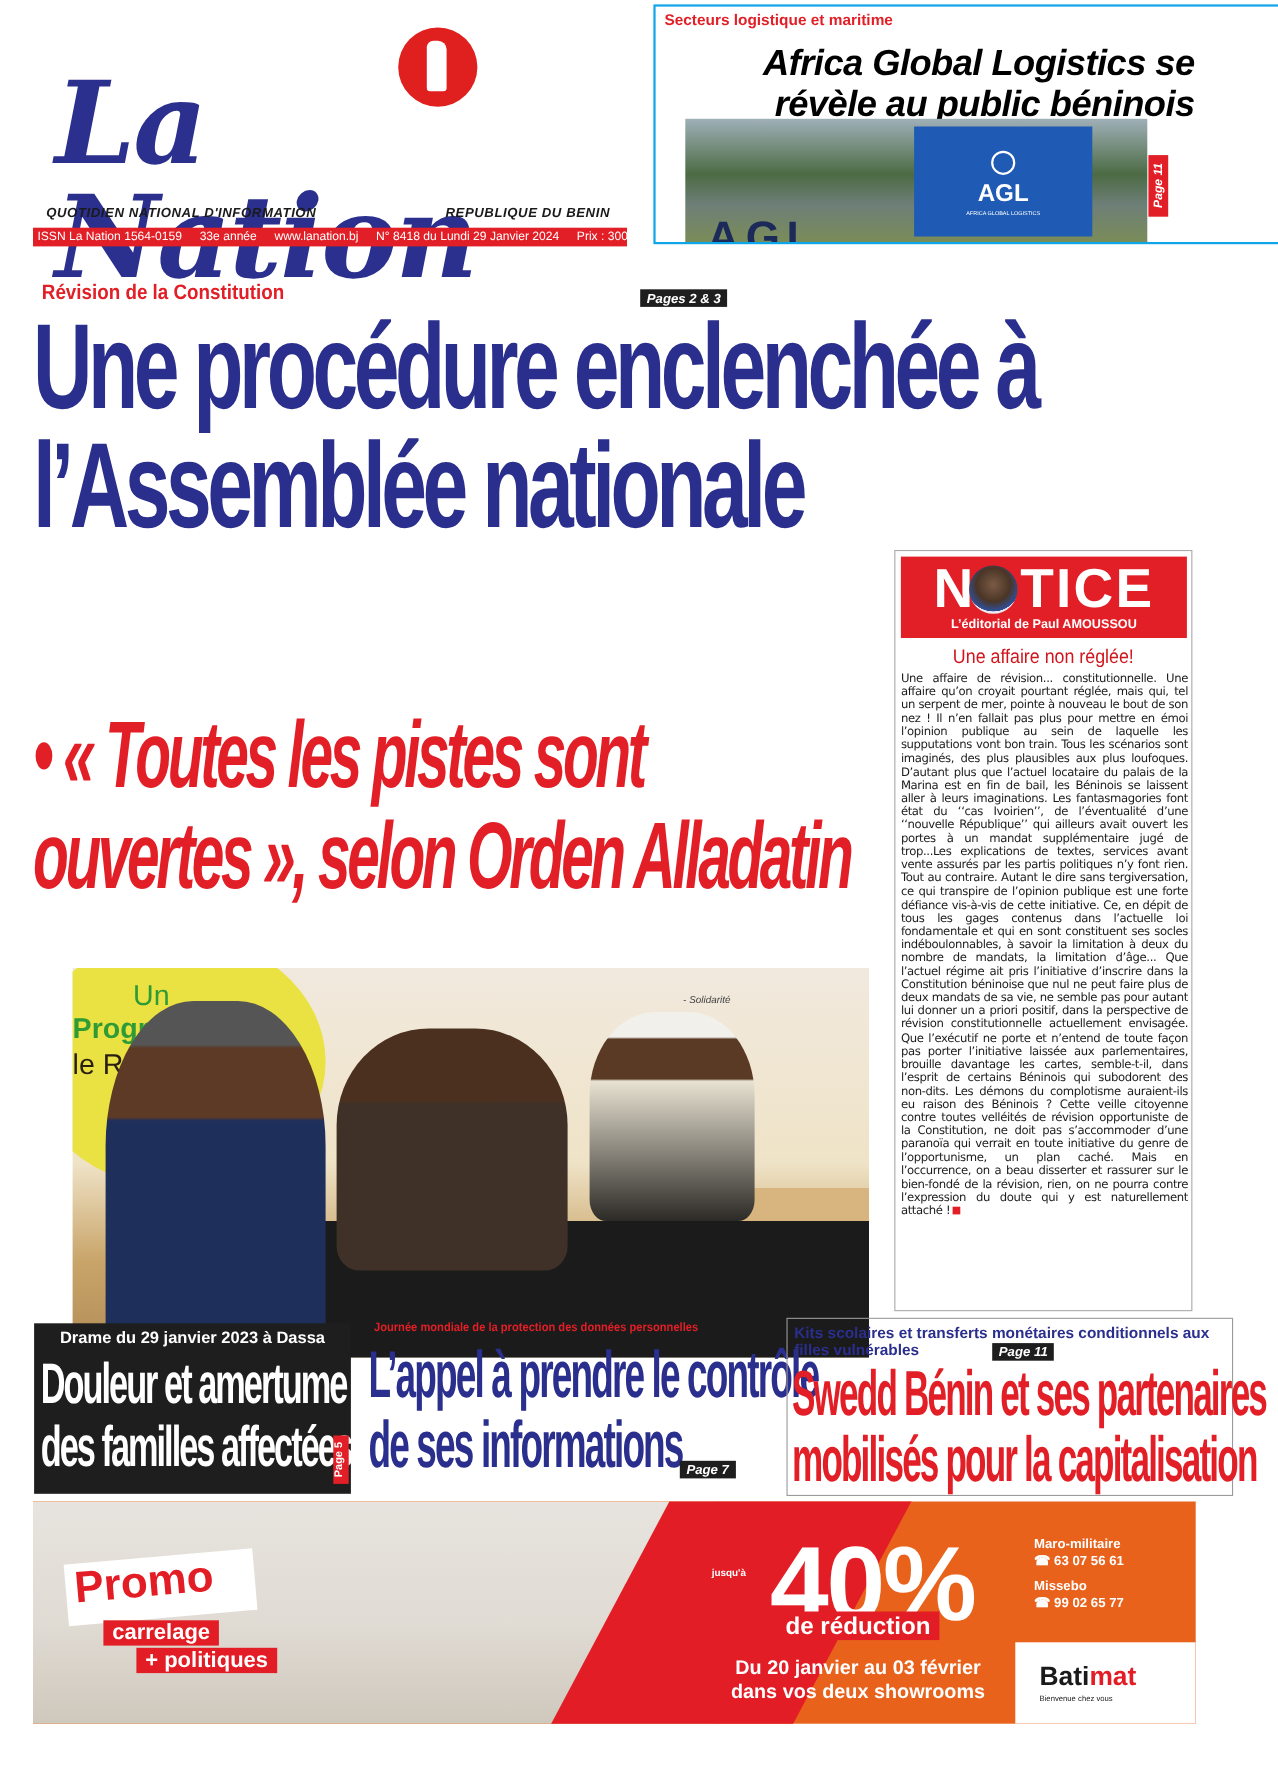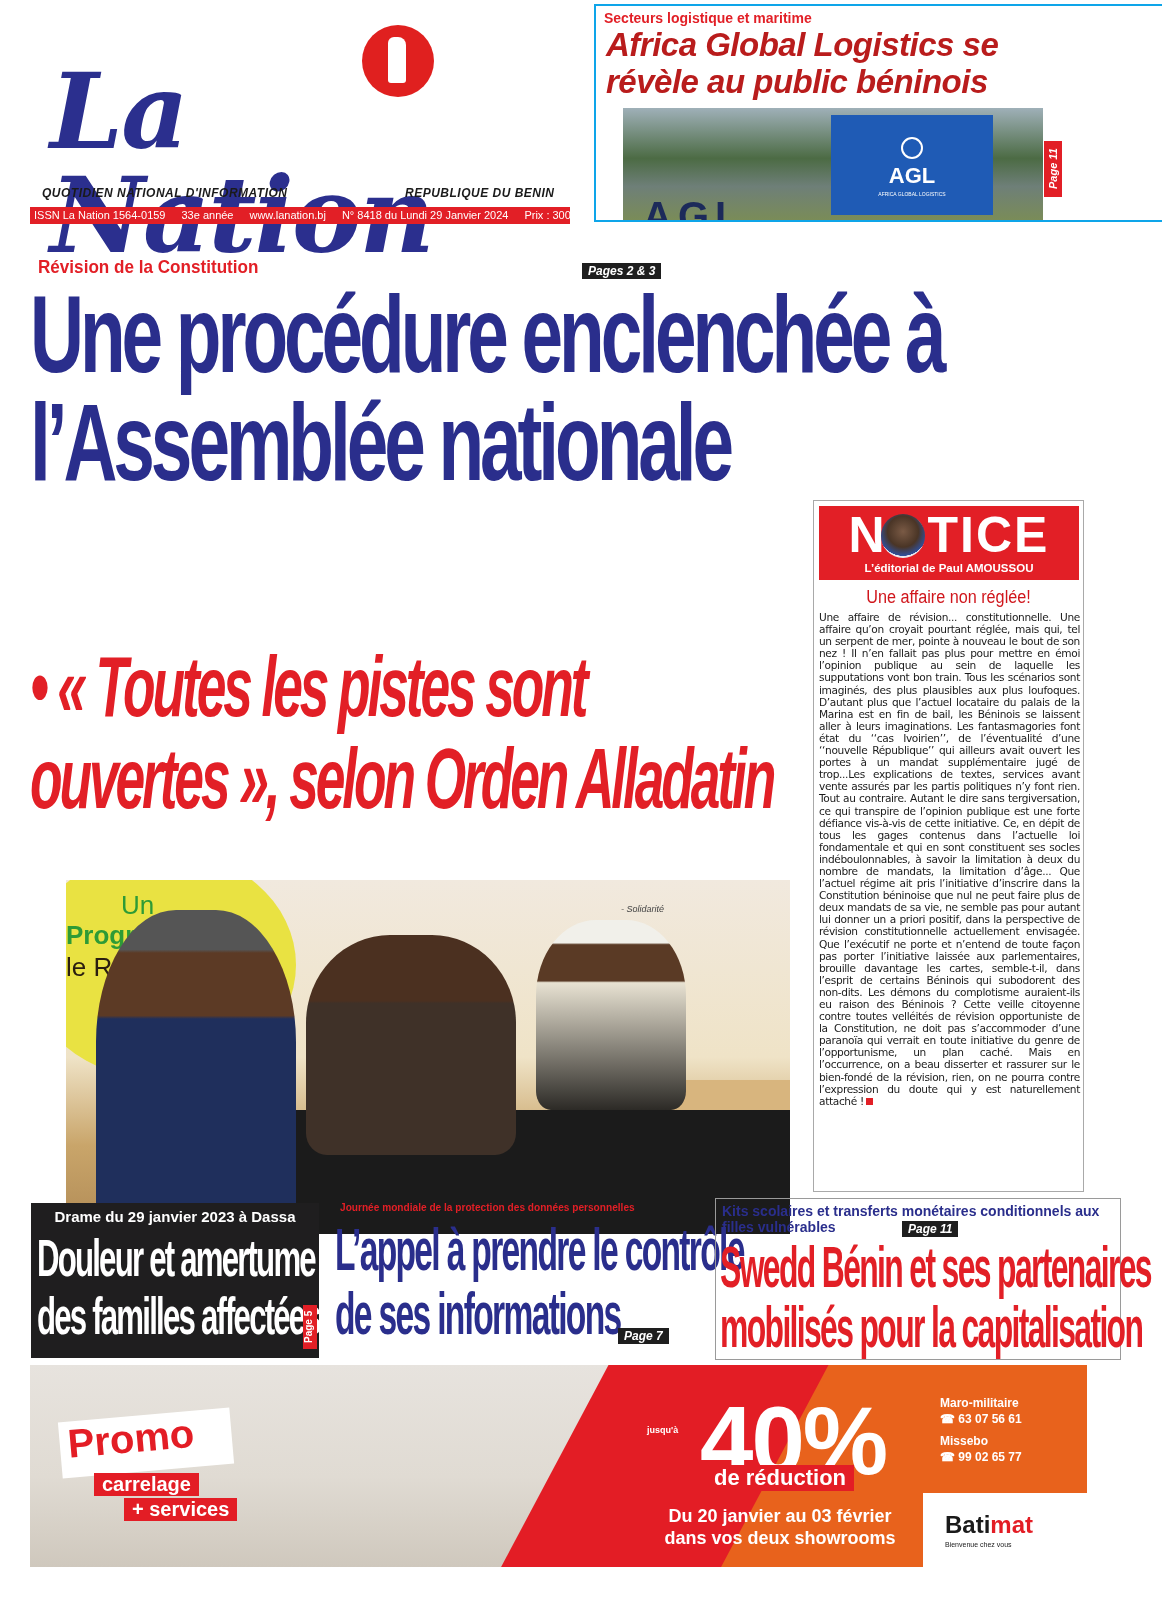--- a/index.html
+++ b/index.html
@@ -11,21 +11,21 @@
   .logo-text { position: absolute; left: 10px; top: 40px; font-family: "DejaVu Serif", serif; font-weight: bold; font-style: italic; font-size: 104px; color: #2b2f8e; letter-spacing: -2px; line-height: 1; }
   .logo-badge { position: absolute; left: 322px; top: 5px; width: 72px; height: 72px; border-radius: 50%; background: #e0201f; }
   .logo-badge .map { position: absolute; left: 26px; top: 12px; width: 18px; height: 46px; background: #fff; border-radius: 6px 8px 3px 3px; }
   .tagline { top: 186px; font-size: 12px; font-weight: bold; font-style: italic; color: #1a1a1a; letter-spacing: 0.5px; }
   .redbar { left: 30px; top: 207px; width: 540px; height: 17px; background: #e21f26; color: #fff; font-size: 11px; line-height: 17px; padding-left: 4px; white-space: nowrap; display: flex; gap: 16px; }
   .redbar span { font-weight: normal; }
 
   
   .agl-box { left: 594px; top: 4px; width: 602px; height: 218px; border: 2px solid #0ea5e9; }
   .agl-kicker { left: 8px; top: 4px; font-size: 14px; font-weight: bold; color: #e21f26; }
-  .agl-title { left: 10px; top: 20px; width: 480px; text-align: left; font-size: 33px; font-weight: bold; font-style: italic; color: #b91c1c; line-height: 37px; letter-spacing: -0.5px; }
+  .agl-title { left: 10px; top: 32px; width: 480px; text-align: right; font-size: 33px; font-weight: bold; font-style: italic; color: #000000; line-height: 37px; letter-spacing: -0.5px; }
   .agl-photo { left: 27px; top: 102px; width: 420px; height: 112px; background: linear-gradient(180deg, #9fb0b8 0%, #4c6b44 45%, #6e7f78 70%, #7a8c58 100%); overflow: hidden; }
   .agl-screen { position: absolute; left: 208px; top: 7px; width: 162px; height: 100px; background: #1f5bb5; }
   .agl-screen .globe { position: absolute; left: 70px; top: 22px; width: 22px; height: 22px; border-radius: 50%; border: 2px solid #fff; }
   .agl-screen .agl-lbl { position: absolute; left: 0; width: 100%; top: 48px; text-align: center; color: #fff; font-weight: bold; font-size: 22px; }
   .agl-screen .agl-sub { position: absolute; left: 0; width: 100%; top: 76px; text-align: center; color: #fff; font-size: 5px; }
   .agl-big { position: absolute; left: 20px; top: 86px; font-size: 40px; font-weight: bold; color: #1c2a5a; letter-spacing: 6px; }
   .agl-page { left: 448px; top: 135px; width: 18px; height: 56px; background: #e21f26; color: #fff; font-size: 11px; font-weight: bold; font-style: italic; writing-mode: vertical-rl; transform: rotate(180deg); text-align: center; line-height: 18px; }
 
   
   .kicker-main { left: 38px; top: 256px; font-size: 19px; font-weight: bold; color: #e21f26; transform: scaleX(0.9); transform-origin: left; }
@@ -176,21 +176,21 @@
   </div>
 </div>
 
 <div class="abs ad">
   <div class="ad-room"></div>
   <div class="ad-red"></div>
   <div class="ad-promo-box">
     <div class="ad-promo">Promo</div>
   </div>
   <div class="ad-tag1">carrelage</div>
-  <div class="ad-tag2">+ services</div>
+  <div class="ad-tag2">+ politiques</div>
   <div class="ad-jusqua">jusqu'à</div>
   <div class="ad-40">40%</div>
   <div class="ad-red2">de réduction</div>
   <div class="ad-dates">
     <div>Du 20 janvier au 03 février</div>
     <div>dans vos deux showrooms</div>
   </div>
   <div class="ad-contact" style="top:30px;">
     <div>Maro-militaire</div>
     <div>☎ 63 07 56 61</div>

